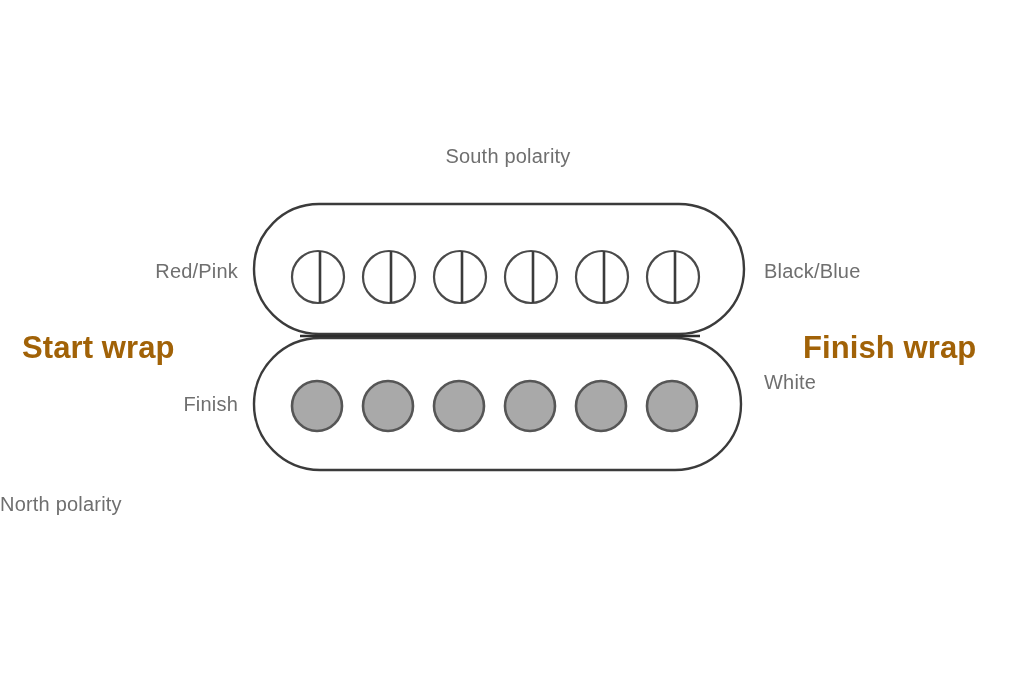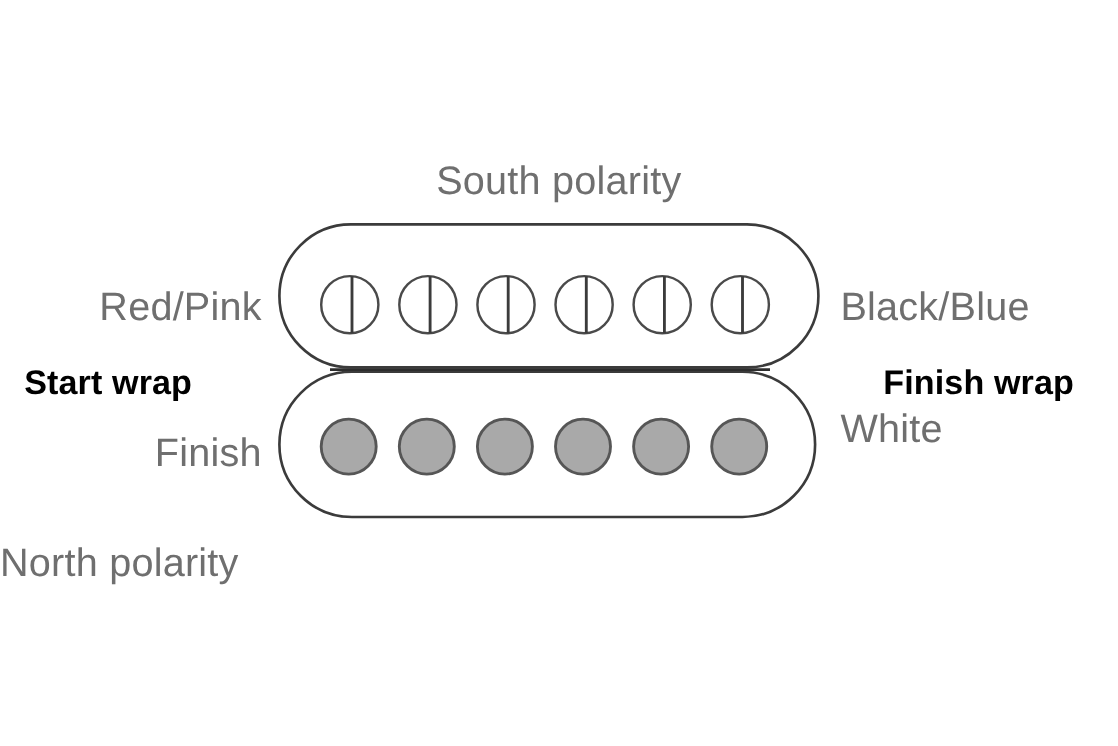--- a/index.html
+++ b/index.html
@@ -16,28 +16,28 @@
     height: 678px;
     background: #ffffff;
     overflow: hidden;
   }
 
   
   .lbl {
     position: absolute;
     color: #6f6f6f;
     font-family: "Liberation Sans", sans-serif;
-    font-size: 36px;
+    font-size: 20px;
     font-weight: 400;
     letter-spacing: 0.2px;
     white-space: nowrap;
     line-height: 1;
   }
   .lbl.bold {
-    color: #000000;
+    color: #a16207;
     font-weight: 700;
     font-size: 31px;
     letter-spacing: 0.1px;
   }
 
   #label-south-polarity {
     left: 0; right: 0;
     top: 146px;
     text-align: center;
   }

